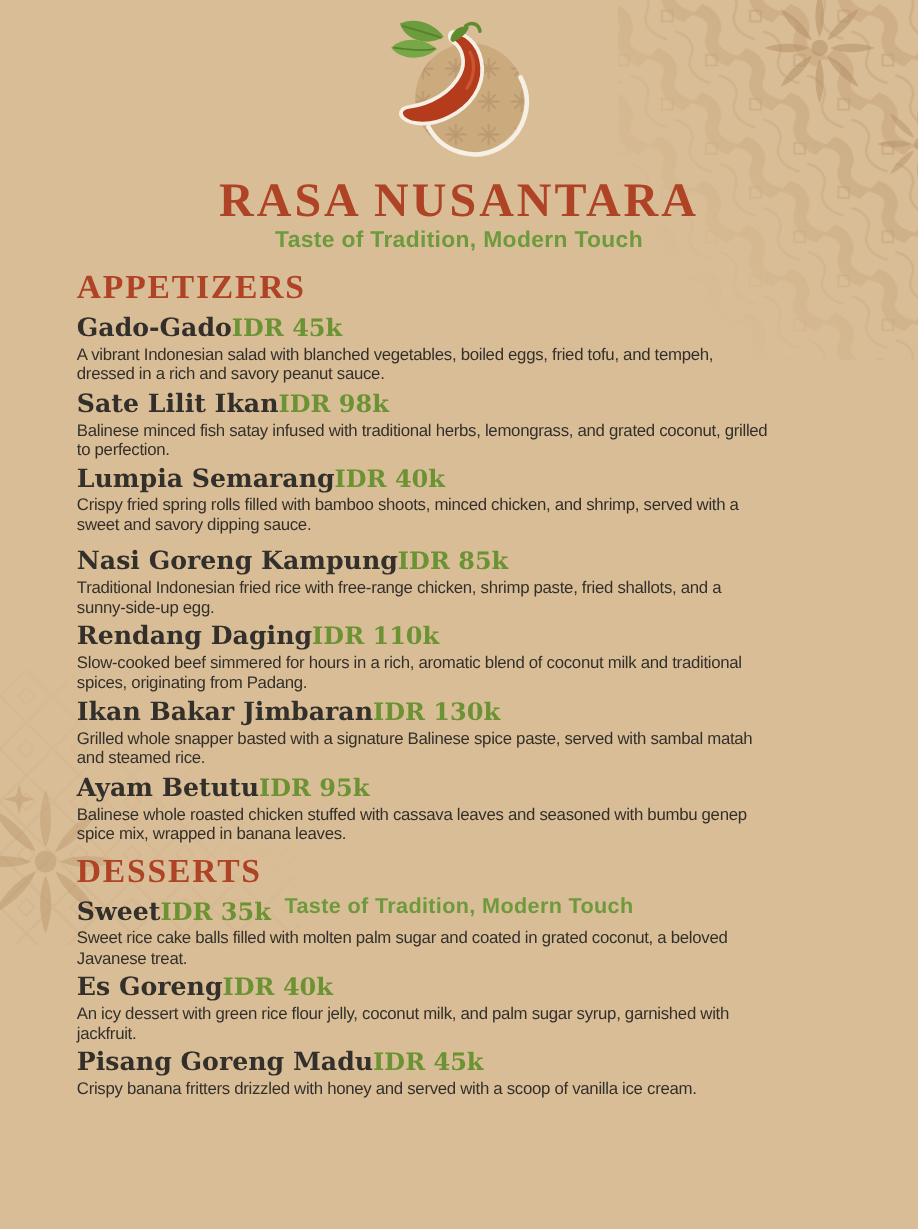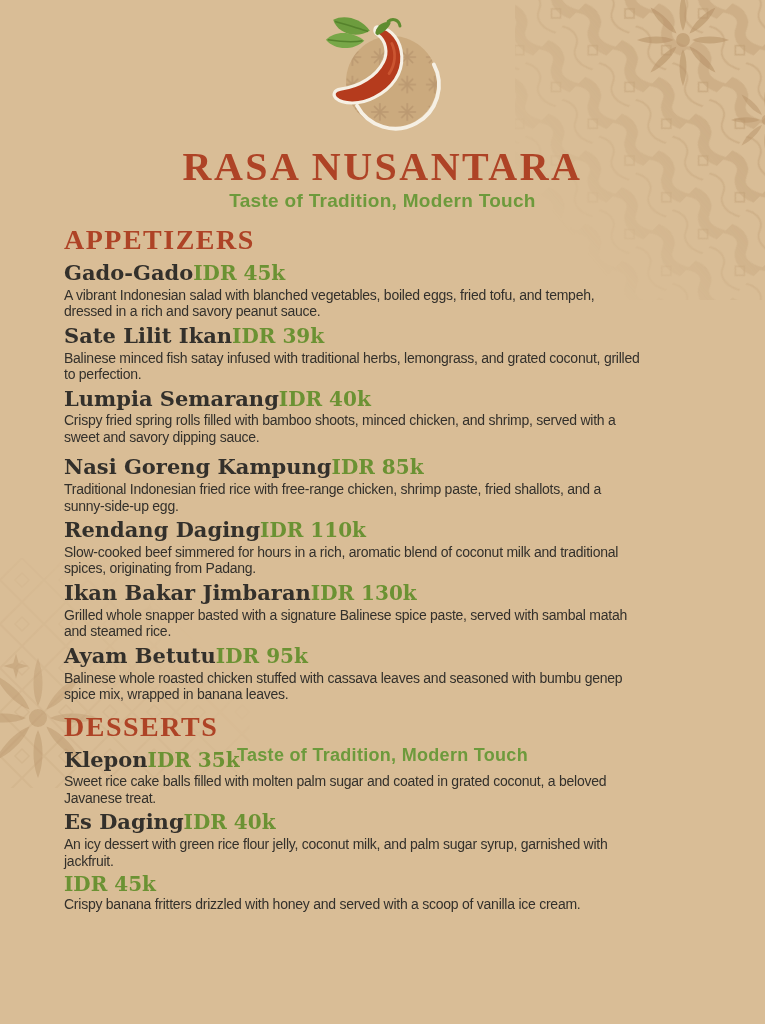--- a/index.html
+++ b/index.html
@@ -164,21 +164,21 @@
     <div class="item-row">
       <span class="item-name">Gado-Gado</span>
       <span class="item-price">IDR 45k</span>
     </div>
     <p class="item-desc">A vibrant Indonesian salad with blanched vegetables, boiled eggs, fried tofu, and tempeh, dressed in a rich and savory peanut sauce.</p>
   </div>
 
   <div class="menu-item">
     <div class="item-row">
       <span class="item-name">Sate Lilit Ikan</span>
-      <span class="item-price">IDR 39k</span>
+      <span class="item-price">IDR 98k</span>
     </div>
     <p class="item-desc">Balinese minced fish satay infused with traditional herbs, lemongrass, and grated coconut, grilled to perfection.</p>
   </div>
 
   <div class="menu-item">
     <div class="item-row">
       <span class="item-name">Lumpia Semarang</span>
       <span class="item-price">IDR 40k</span>
     </div>
     <p class="item-desc">Crispy fried spring rolls filled with bamboo shoots, minced chicken, and shrimp, served with a sweet and savory dipping sauce.</p>
@@ -220,36 +220,37 @@
     <p class="item-desc">Balinese whole roasted chicken stuffed with cassava leaves and seasoned with bumbu genep spice mix, wrapped in banana leaves.</p>
   </div>
 </div>
   </section>
 
   <section class="menu-section">
     <h2 class="section-title">DESSERTS</h2>
     <div class="items">
   <div class="menu-item">
     <div class="item-row">
-      <span class="item-name">Klepon</span>
+      <span class="item-name">Sweet</span>
       <span class="item-price">IDR 35k</span>
     </div>
     <p class="item-desc">Sweet rice cake balls filled with molten palm sugar and coated in grated coconut, a beloved Javanese treat.</p>
   </div>
 
   <div class="menu-item">
     <div class="item-row">
-      <span class="item-name">Es Daging</span>
+      <span class="item-name">Es Goreng</span>
       <span class="item-price">IDR 40k</span>
     </div>
     <p class="item-desc">An icy dessert with green rice flour jelly, coconut milk, and palm sugar syrup, garnished with jackfruit.</p>
   </div>
 
   <div class="menu-item">
     <div class="item-row">
+      <span class="item-name">Pisang Goreng Madu</span>
       <span class="item-price">IDR 45k</span>
     </div>
     <p class="item-desc">Crispy banana fritters drizzled with honey and served with a scoop of vanilla ice cream.</p>
   </div>
 </div>
   </section>
 </main>
 
   <footer class="footer">
     <span class="footer-tagline">Taste of Tradition, Modern Touch</span>

